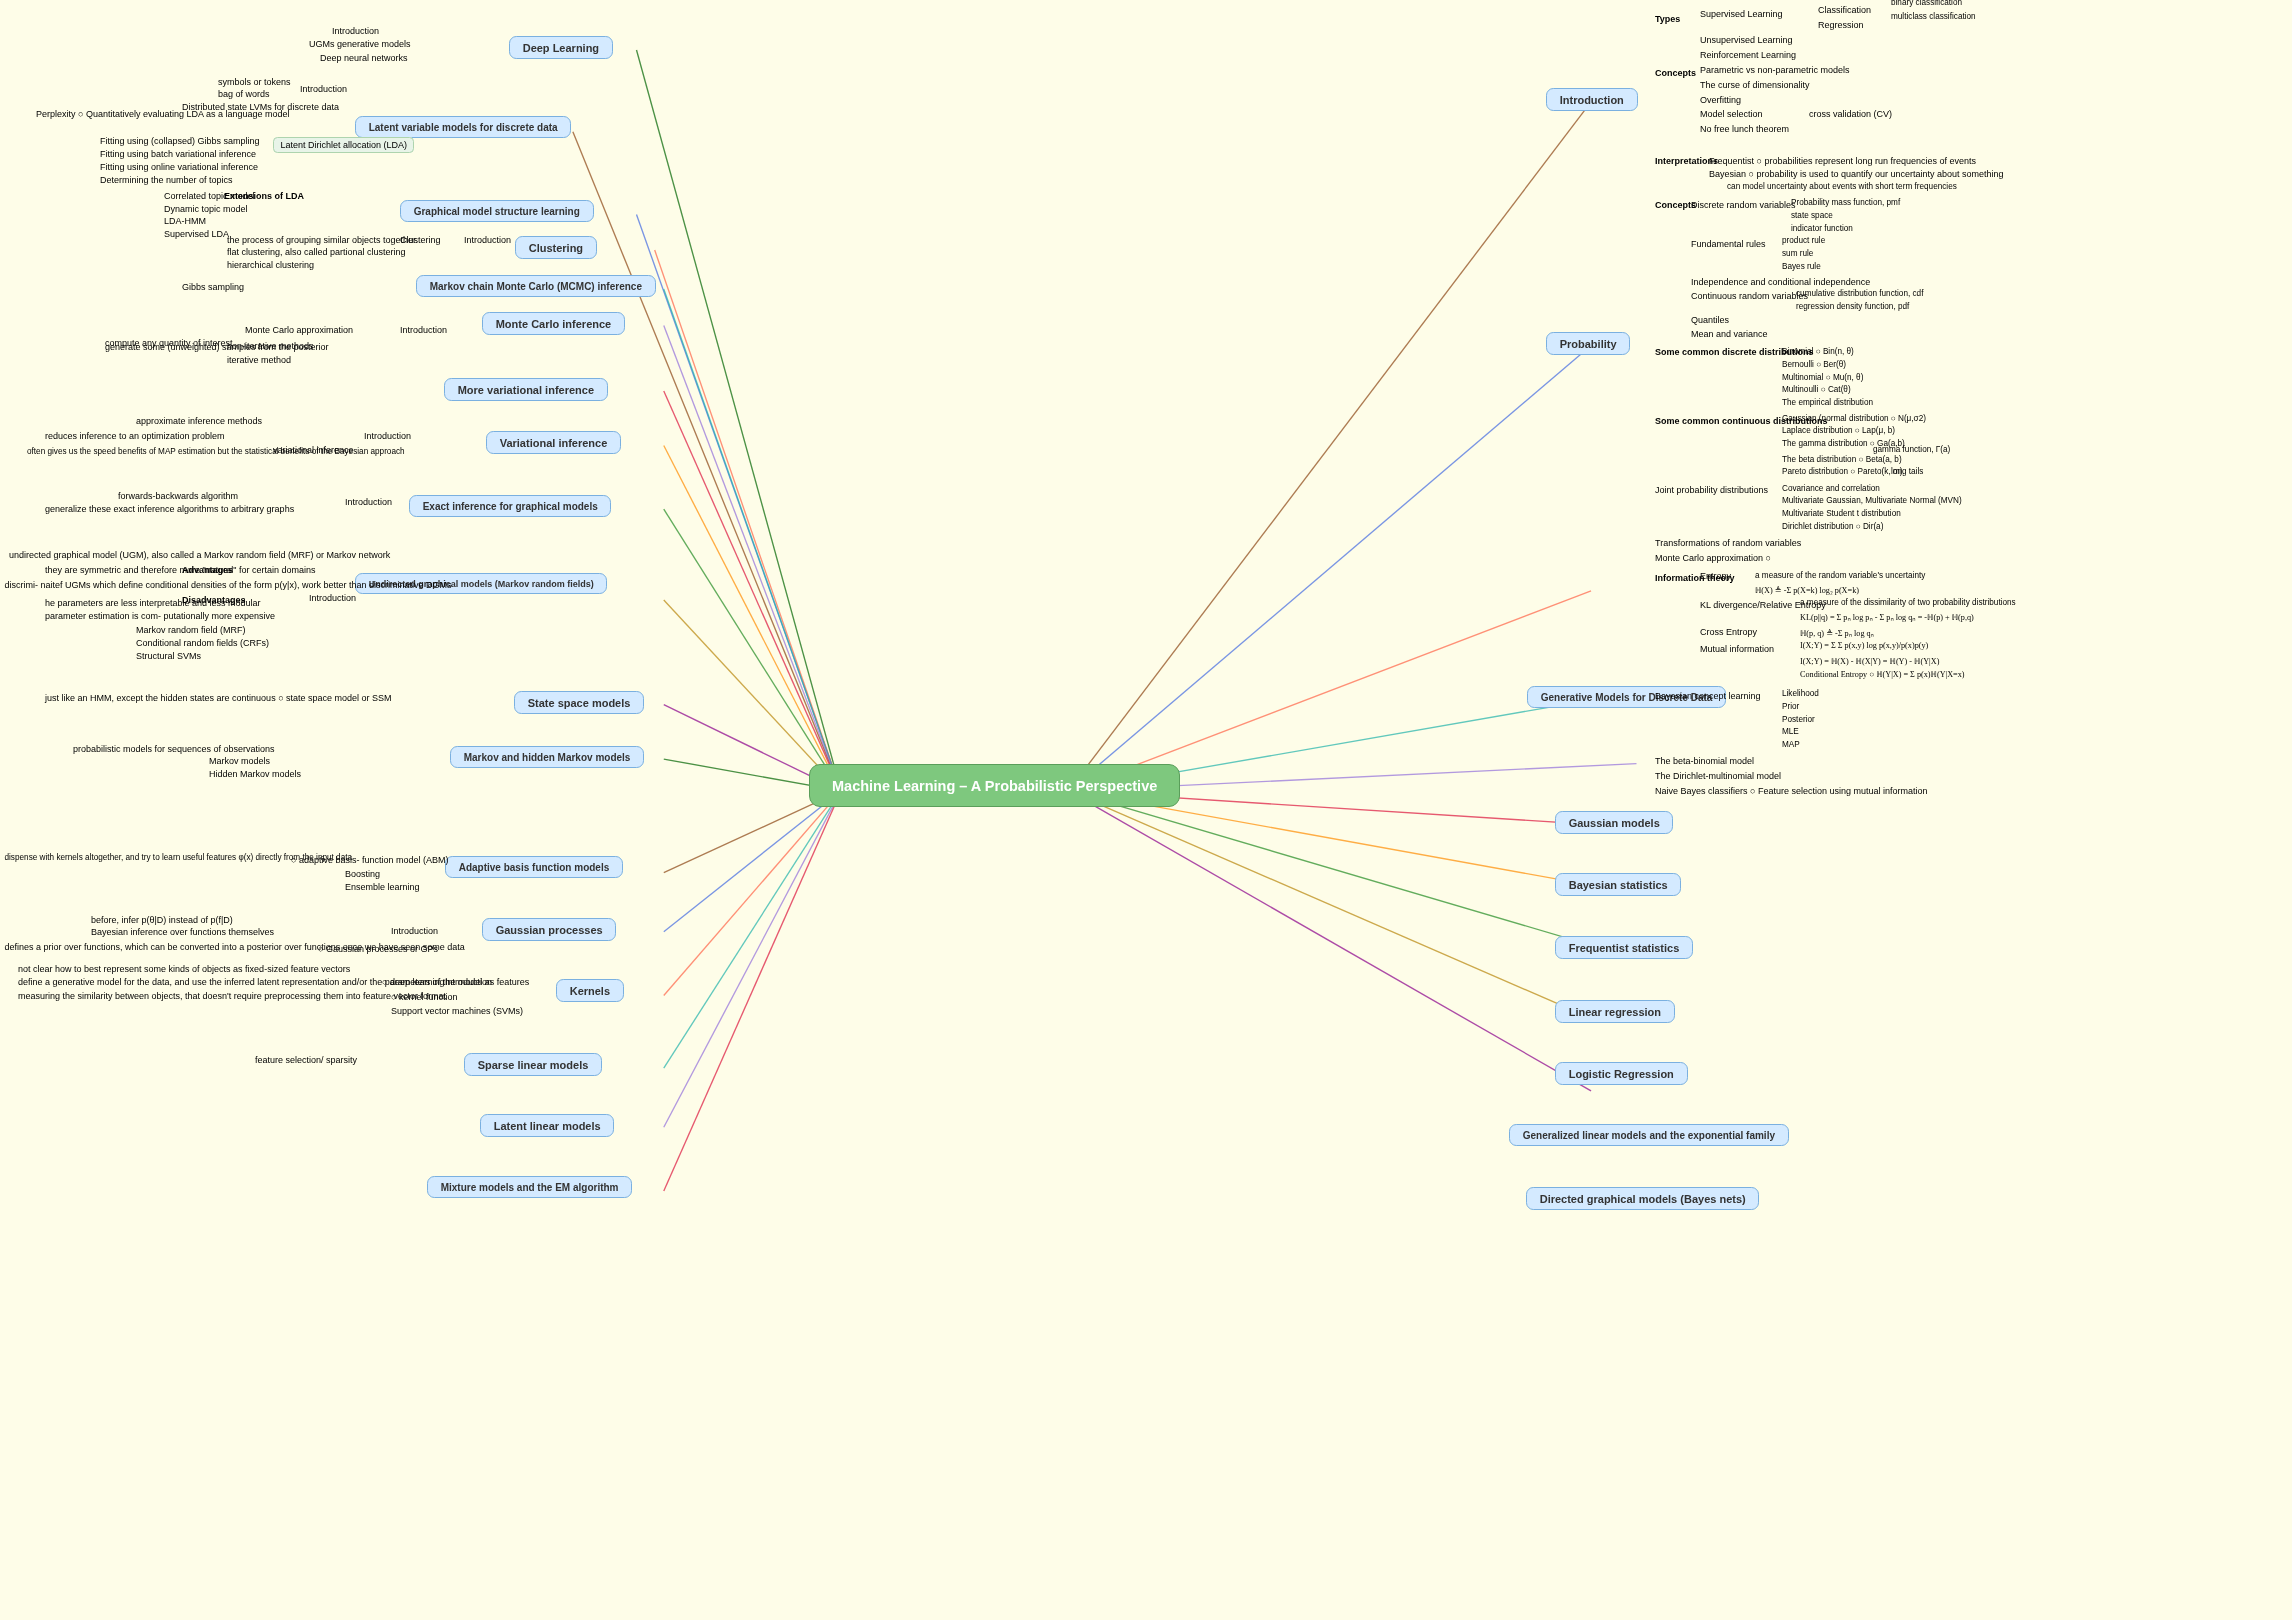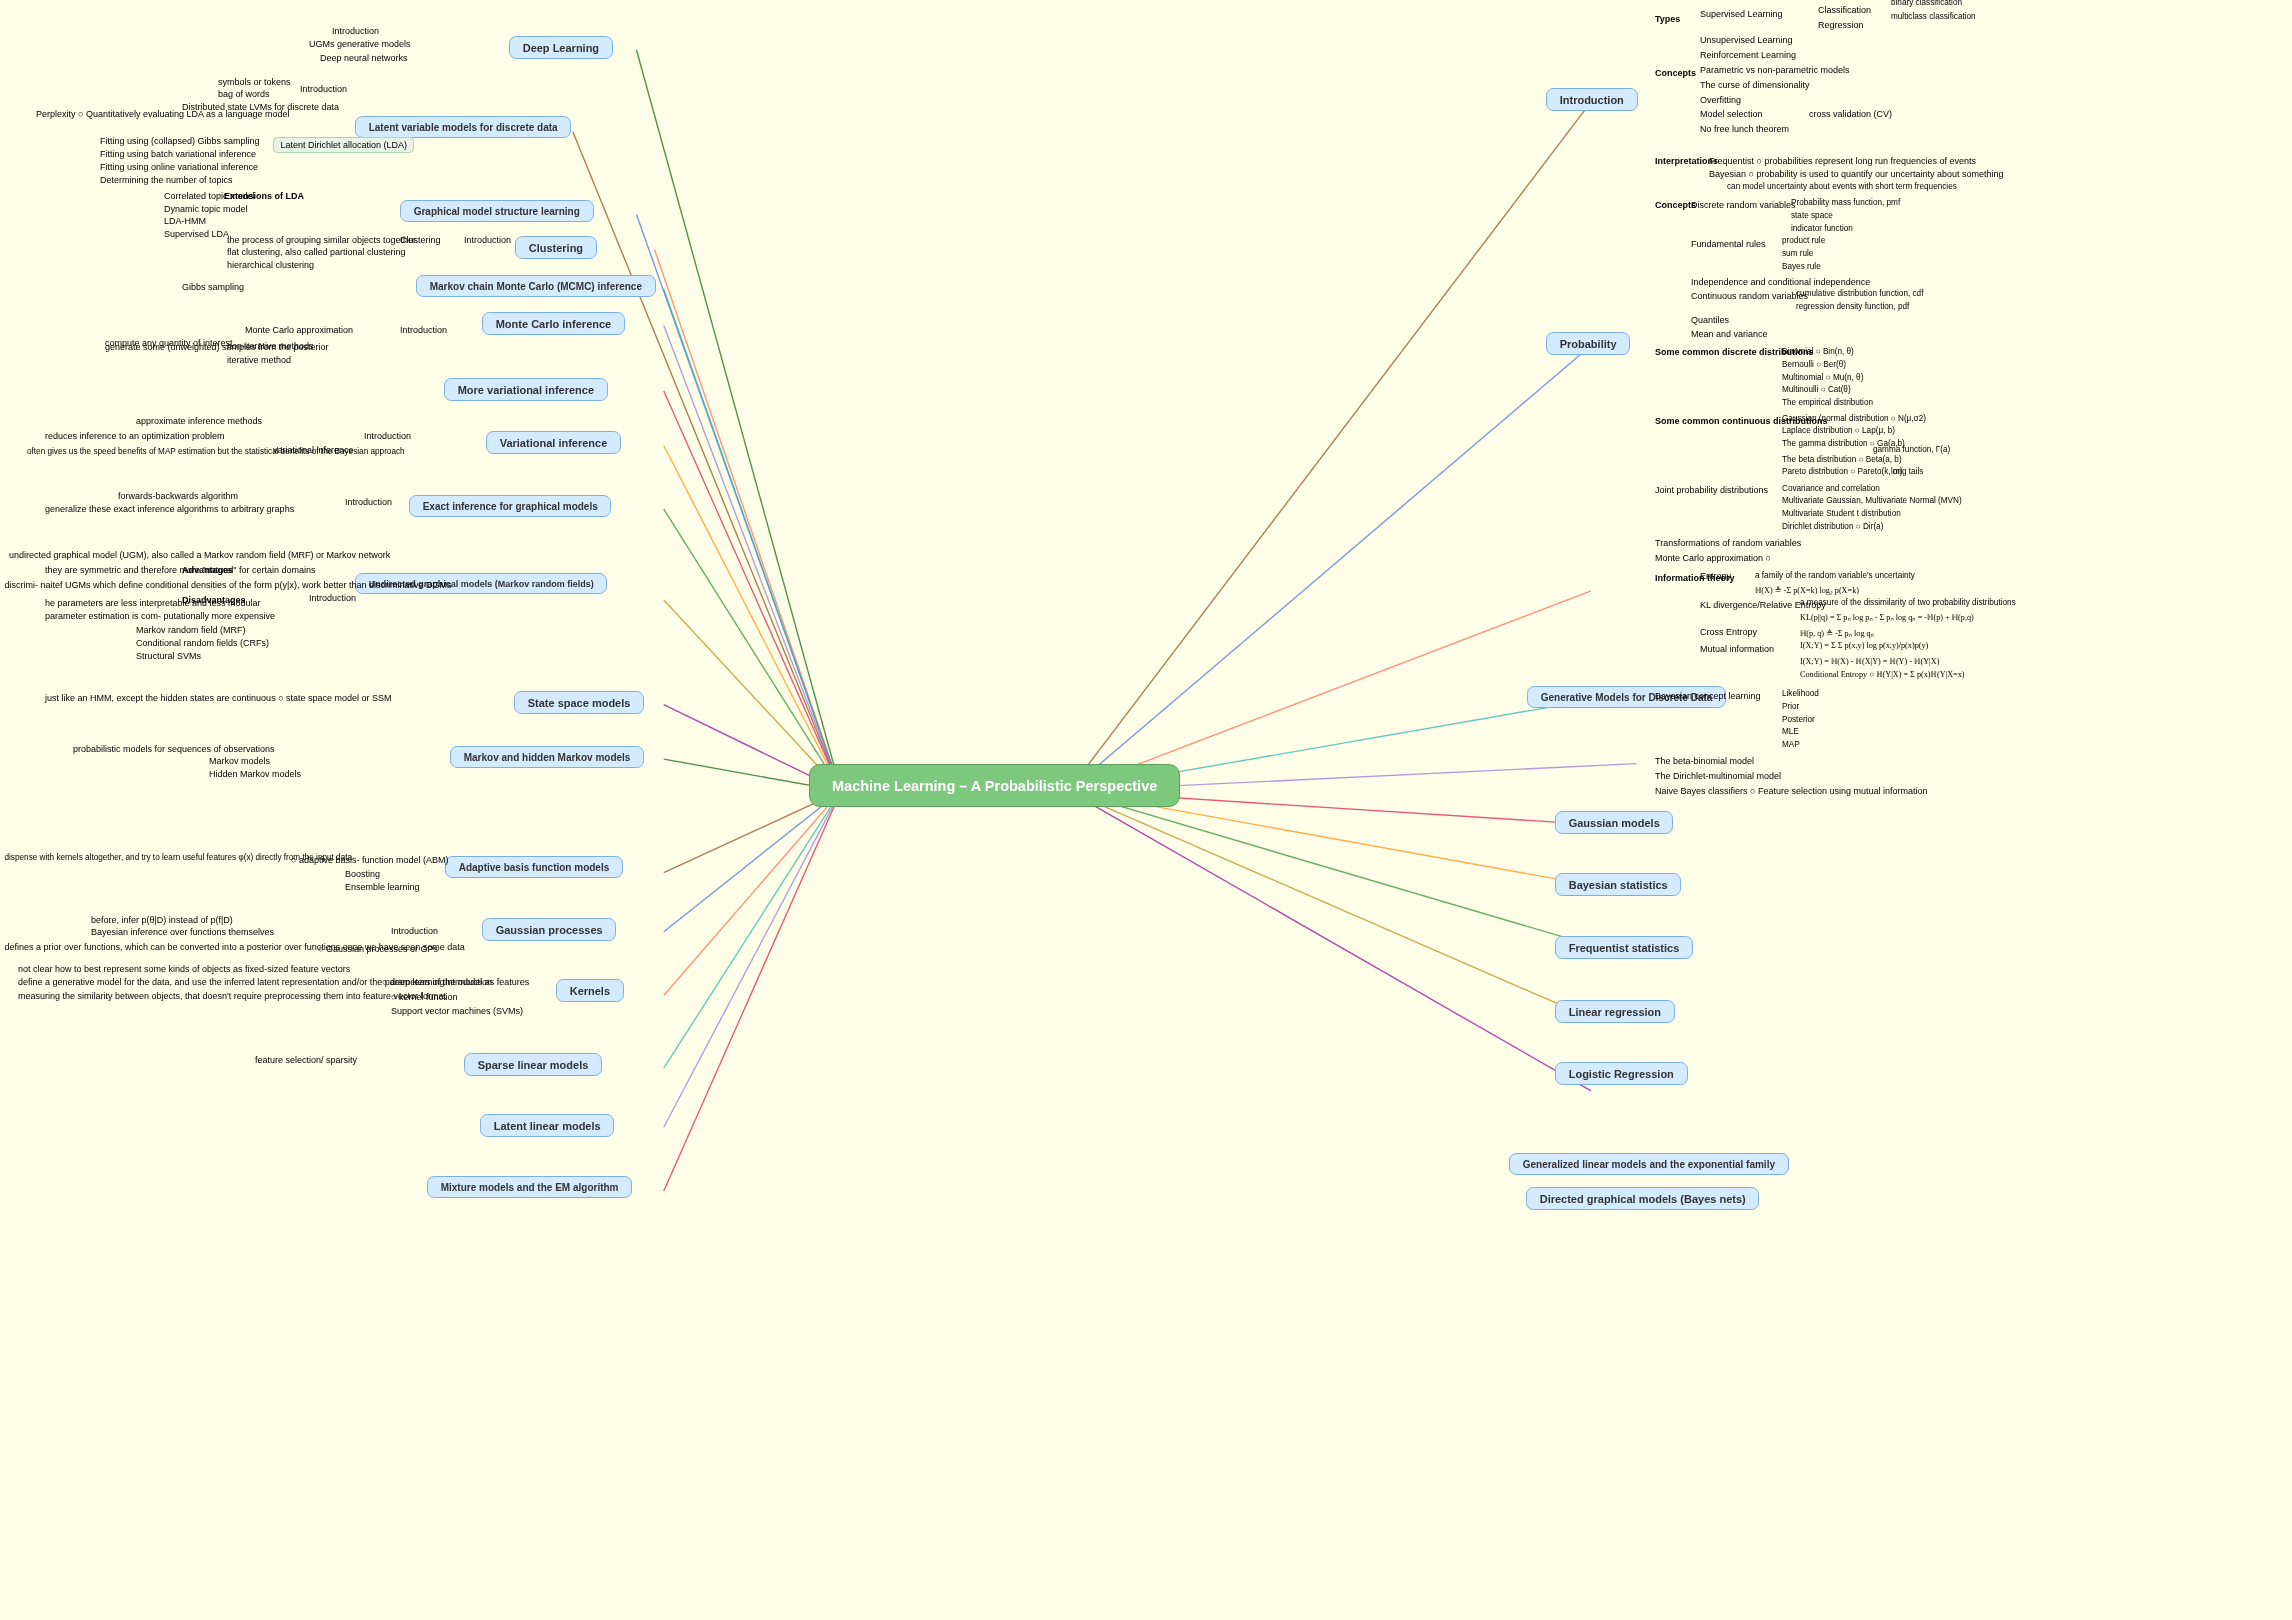--- a/index.html
+++ b/index.html
@@ -190,21 +190,21 @@
 <div style="position:absolute; left:1782px; top:484px; font-size:8.2px;">Covariance and correlation</div>
 <div style="position:absolute; left:1782px; top:496px; font-size:8.2px;">Multivariate Gaussian, Multivariate Normal (MVN)</div>
 <div style="position:absolute; left:1782px; top:509px; font-size:8.2px;">Multivariate Student t distribution</div>
 <div style="position:absolute; left:1782px; top:522px; font-size:8.2px;">Dirichlet distribution ○ Dir(a)</div>
 
 <div style="position:absolute; left:1655px; top:538px; font-size:9px;">Transformations of random variables</div>
 <div style="position:absolute; left:1655px; top:553px; font-size:9px;">Monte Carlo approximation ○</div>
 
 <div style="position:absolute; left:1655px; top:573px; font-size:9px; font-weight:bold;">Information theory</div>
 <div style="position:absolute; left:1700px; top:571px; font-size:9px;">Entropy</div>
-<div style="position:absolute; left:1755px; top:571px; font-size:8.2px;">a family of the random variable's uncertainty</div>
+<div style="position:absolute; left:1755px; top:571px; font-size:8.2px;">a measure of the random variable's uncertainty</div>
 <div style="position:absolute; left:1755px; top:584px; font-size:8.2px; font-family:'Times New Roman',serif;">ℍ(X) ≜ -Σ p(X=k) log₂ p(X=k)</div>
 <div style="position:absolute; left:1700px; top:600px; font-size:9px;">KL divergence/Relative Entropy</div>
 <div style="position:absolute; left:1800px; top:598px; font-size:8.2px;">a measure of the dissimilarity of two probability distributions</div>
 <div style="position:absolute; left:1800px; top:611px; font-size:8.2px; font-family:'Times New Roman',serif;">KL(p||q) = Σ pₙ log pₙ - Σ pₙ log qₙ = -ℍ(p) + ℍ(p,q)</div>
 <div style="position:absolute; left:1700px; top:627px; font-size:9px;">Cross Entropy</div>
 <div style="position:absolute; left:1800px; top:627px; font-size:8.2px; font-family:'Times New Roman',serif;">ℍ(p, q) ≜ -Σ pₙ log qₙ</div>
 <div style="position:absolute; left:1700px; top:644px; font-size:9px;">Mutual information</div>
 <div style="position:absolute; left:1800px; top:641px; font-size:8.2px; font-family:'Times New Roman',serif;">I(X;Y) = Σ Σ p(x,y) log p(x,y)/p(x)p(y)</div>
 <div style="position:absolute; left:1800px; top:655px; font-size:8.2px; font-family:'Times New Roman',serif;">I(X;Y) = ℍ(X) - ℍ(X|Y) = ℍ(Y) - ℍ(Y|X)</div>
 <div style="position:absolute; left:1800px; top:668px; font-size:8.2px; font-family:'Times New Roman',serif;">Conditional Entropy ○ ℍ(Y|X) = Σ p(x)ℍ(Y|X=x)</div>
@@ -235,21 +235,21 @@
 </div>
 
 <div style="position:absolute; left:1555px; top:1000px;">
   <div class="topic-right">Linear regression</div>
 </div>
 
 <div style="position:absolute; left:1555px; top:1062px;">
   <div class="topic-right">Logistic Regression</div>
 </div>
 
-<div style="position:absolute; left:1509px; top:1124px;margin-top:29px;">
+<div style="position:absolute; left:1509px; top:1124px;">
   <div class="topic-right" style="font-size:10px;">Generalized linear models and the exponential family</div>
 </div>
 
 <div style="position:absolute; left:1526px; top:1187px;">
   <div class="topic-right">Directed graphical models (Bayes nets)</div>
 </div>
 
 <div style="position:absolute; left:509px; top:36px;">
   <div class="topic-left">Deep Learning</div>
 </div>

